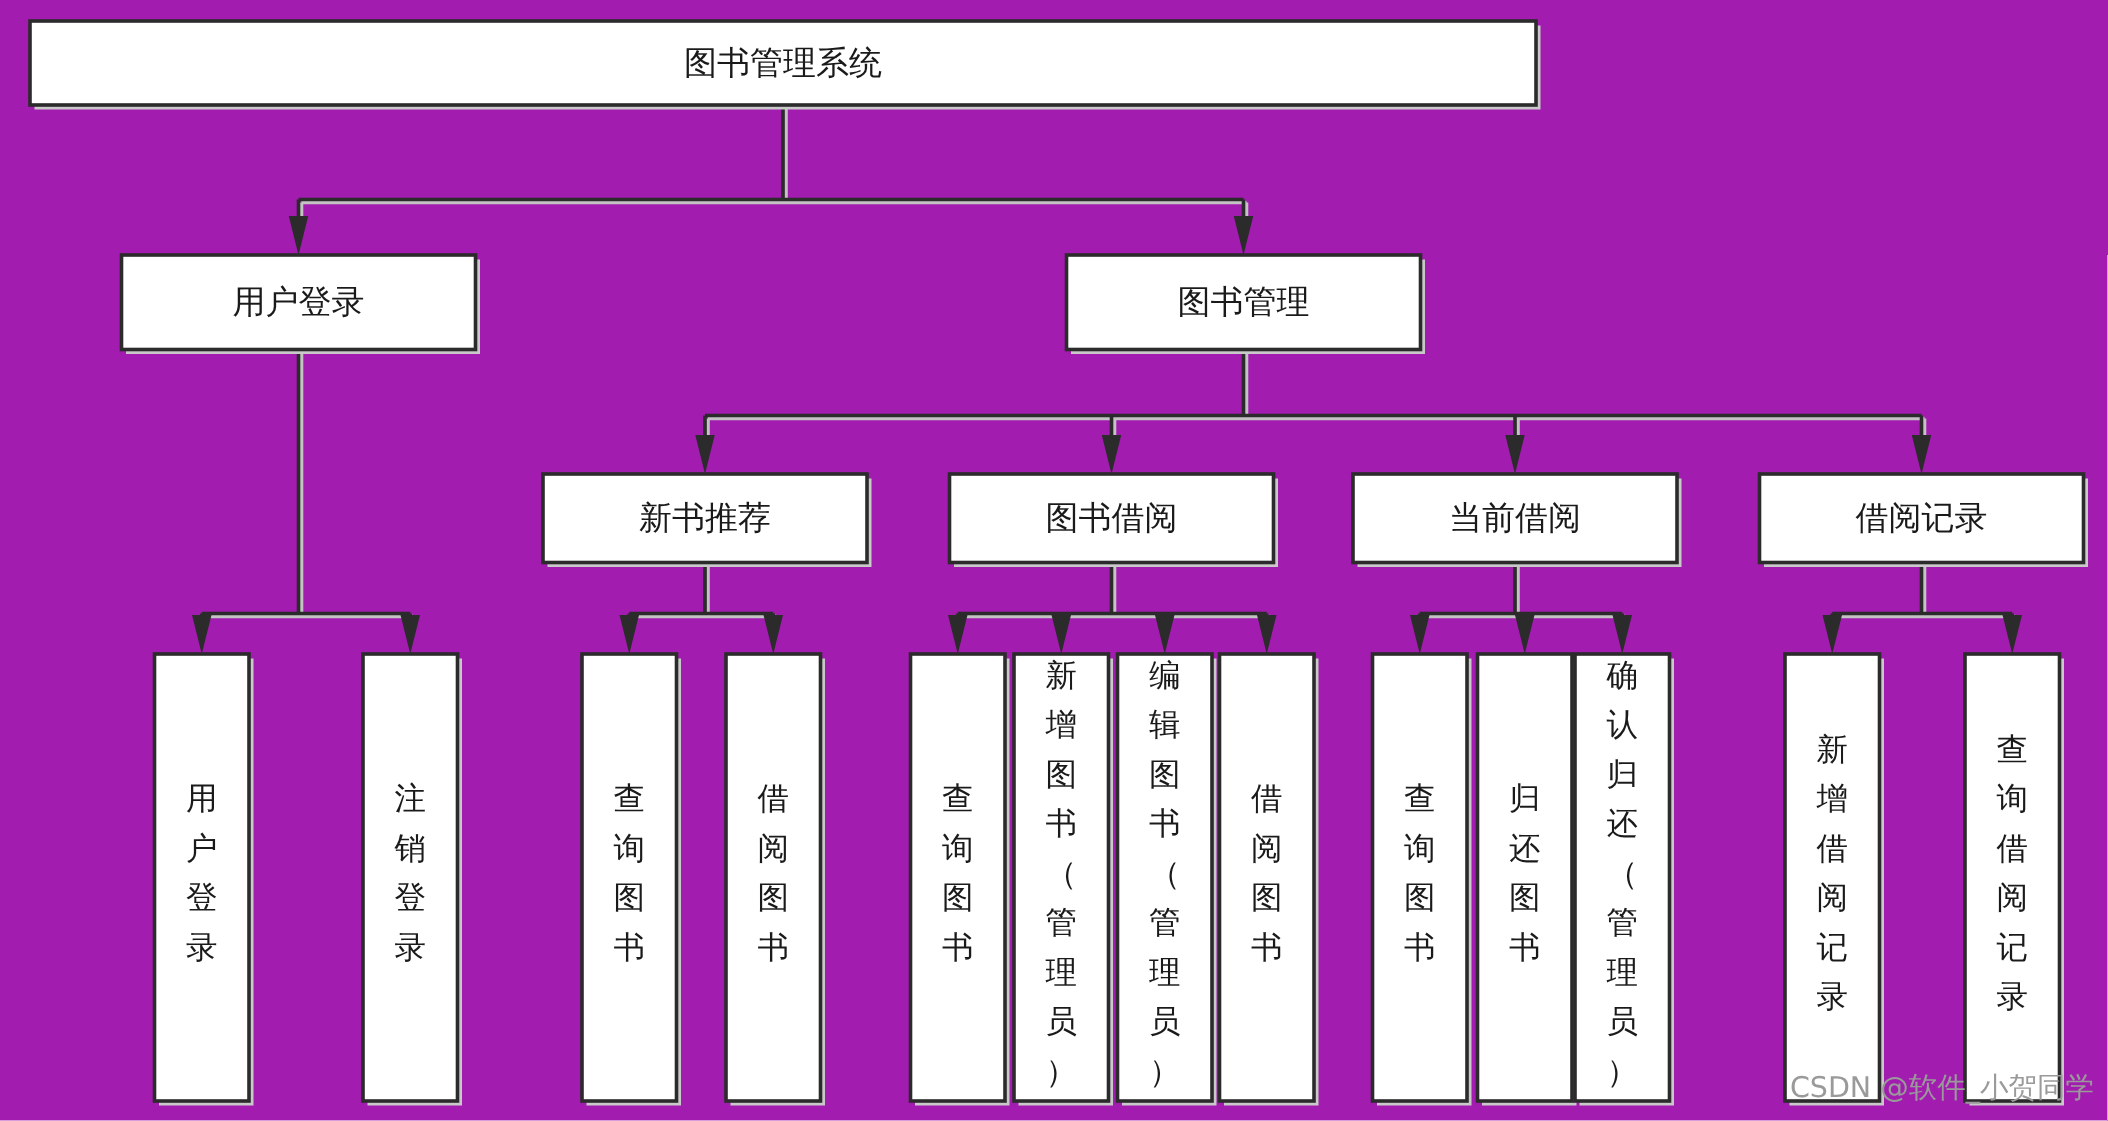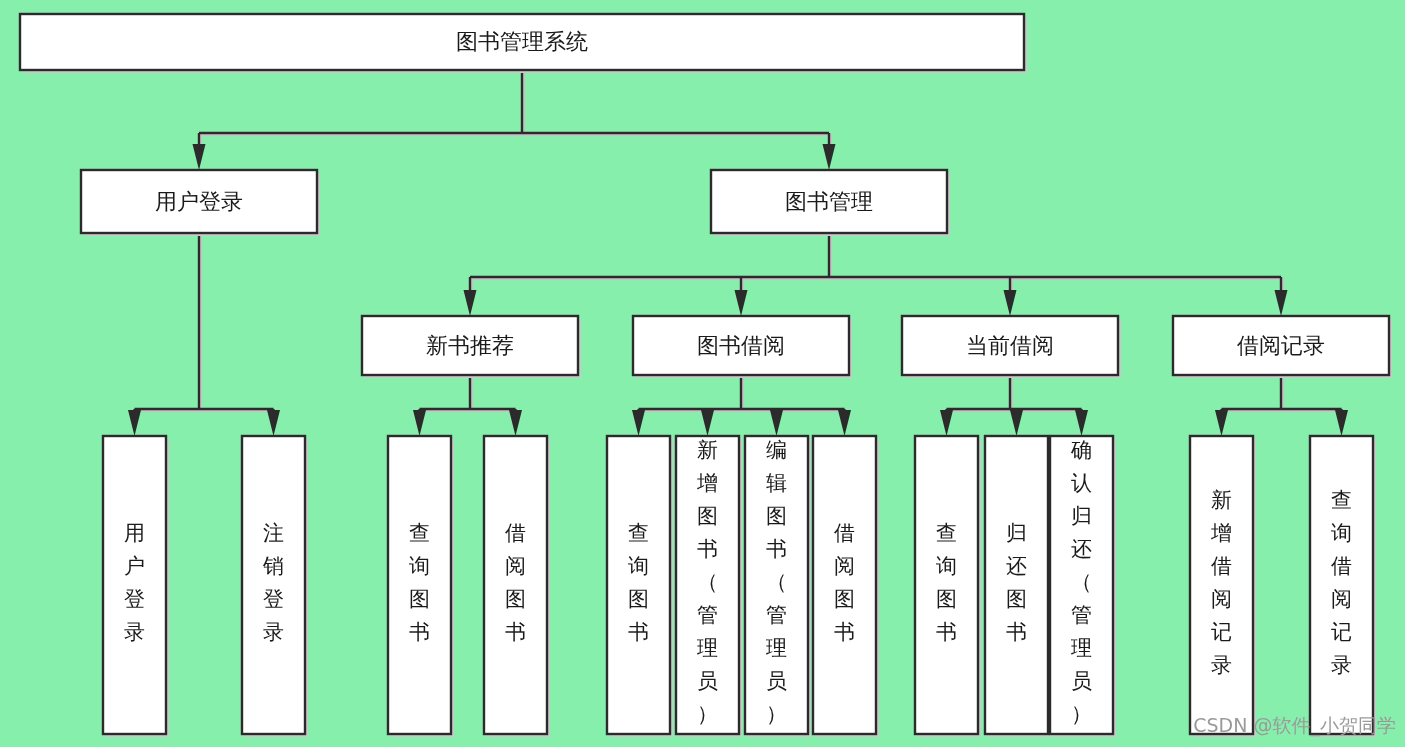--- a/index.html
+++ b/index.html
@@ -11,21 +11,21 @@
   body {
     width: 1405px;
     height: 747px;
     font-family: "DejaVu Sans", "Liberation Sans", sans-serif;
     overflow: hidden;
   }
   #diagram-root {
     position: relative;
     width: 1405px;
     height: 747px;
-    background: #86efac;
+    background: #a21caf;
   }
   svg#flow-svg {
     position: absolute;
     left: 0;
     top: 0;
     width: 1405px;
     height: 747px;
     display: block;
   }
   .node-rect {

